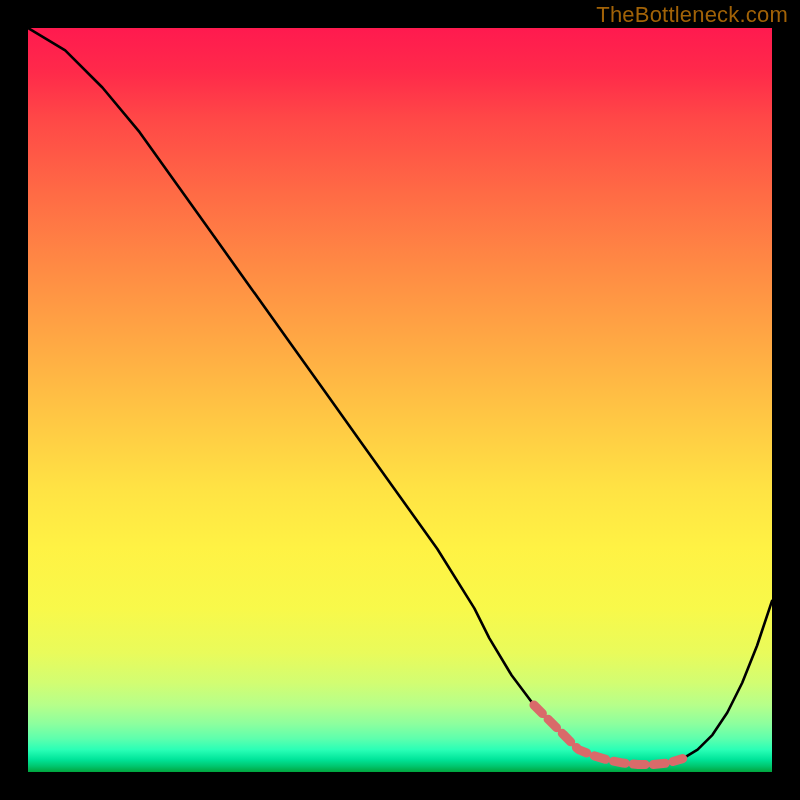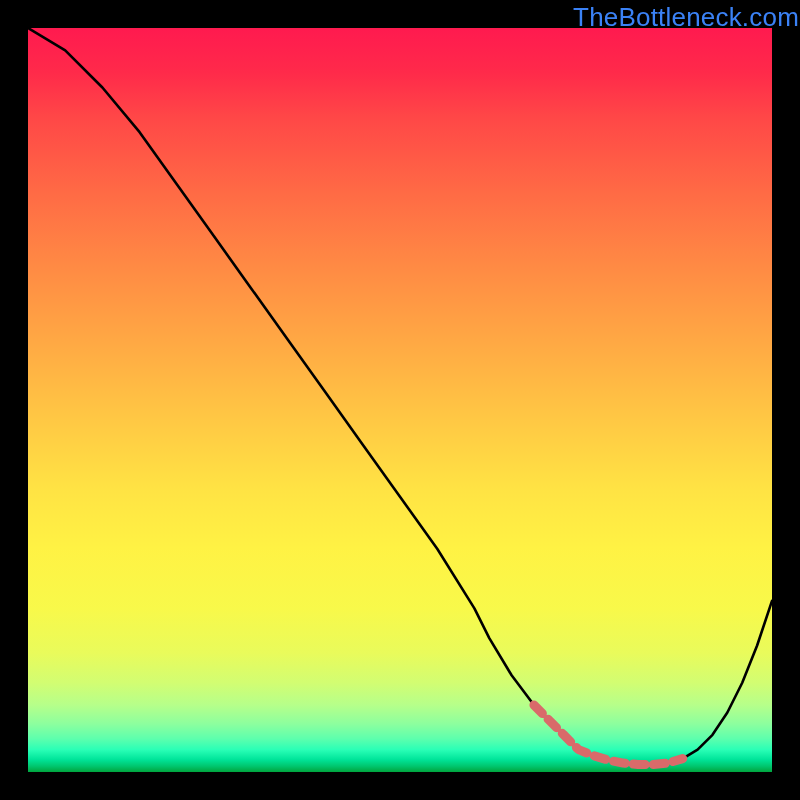--- a/index.html
+++ b/index.html
@@ -48,23 +48,23 @@
   }
   .plot-area svg {
     position: absolute;
     inset: 0;
     width: 100%;
     height: 100%;
   }
   .watermark {
     position: absolute;
     top: 2px;
-    right: 1px;
-    color: #3b82f6;
-    font-size: 26px;
+    right: 12px;
+    color: #a16207;
+    font-size: 22px;
     font-weight: 500;
     letter-spacing: 0.2px;
     user-select: none;
   }
 </style>
 </head>
 <body>
 
 <div class="frame">
   <div class="watermark">TheBottleneck.com</div>

